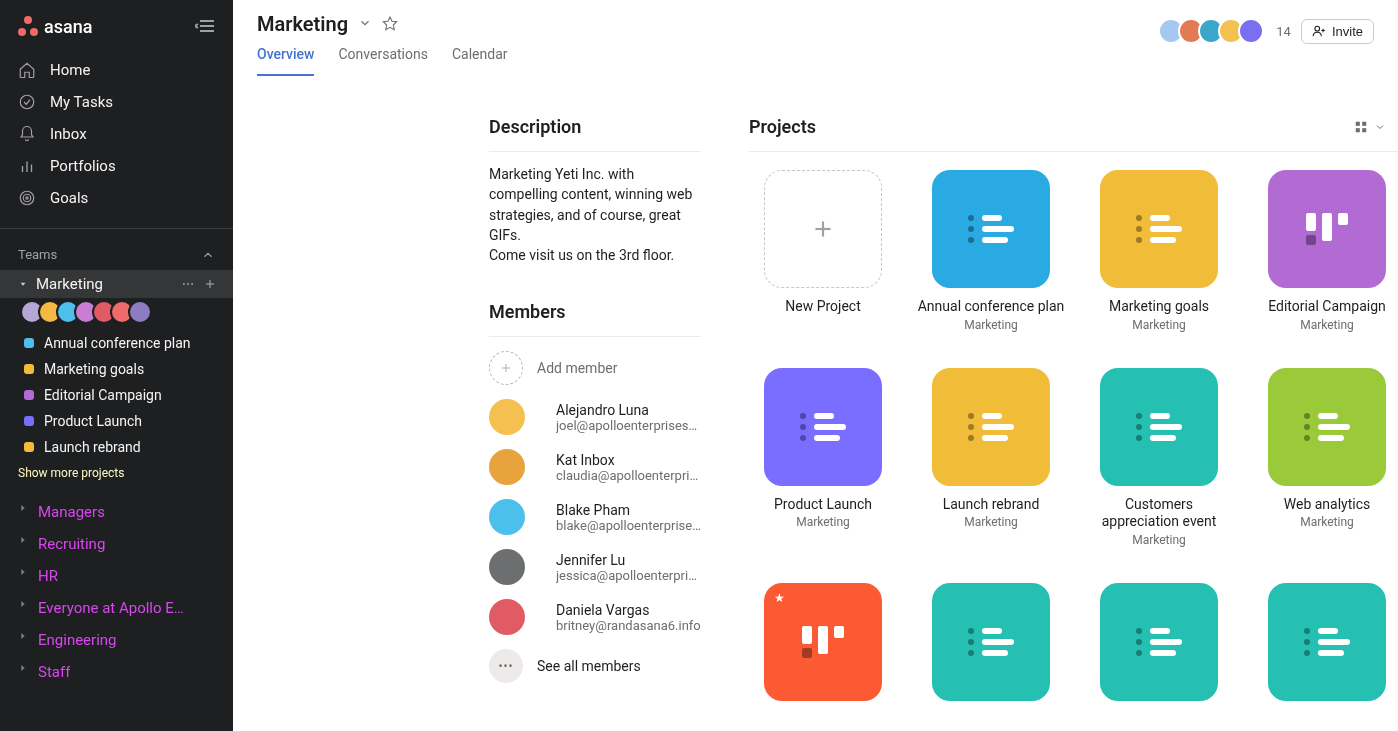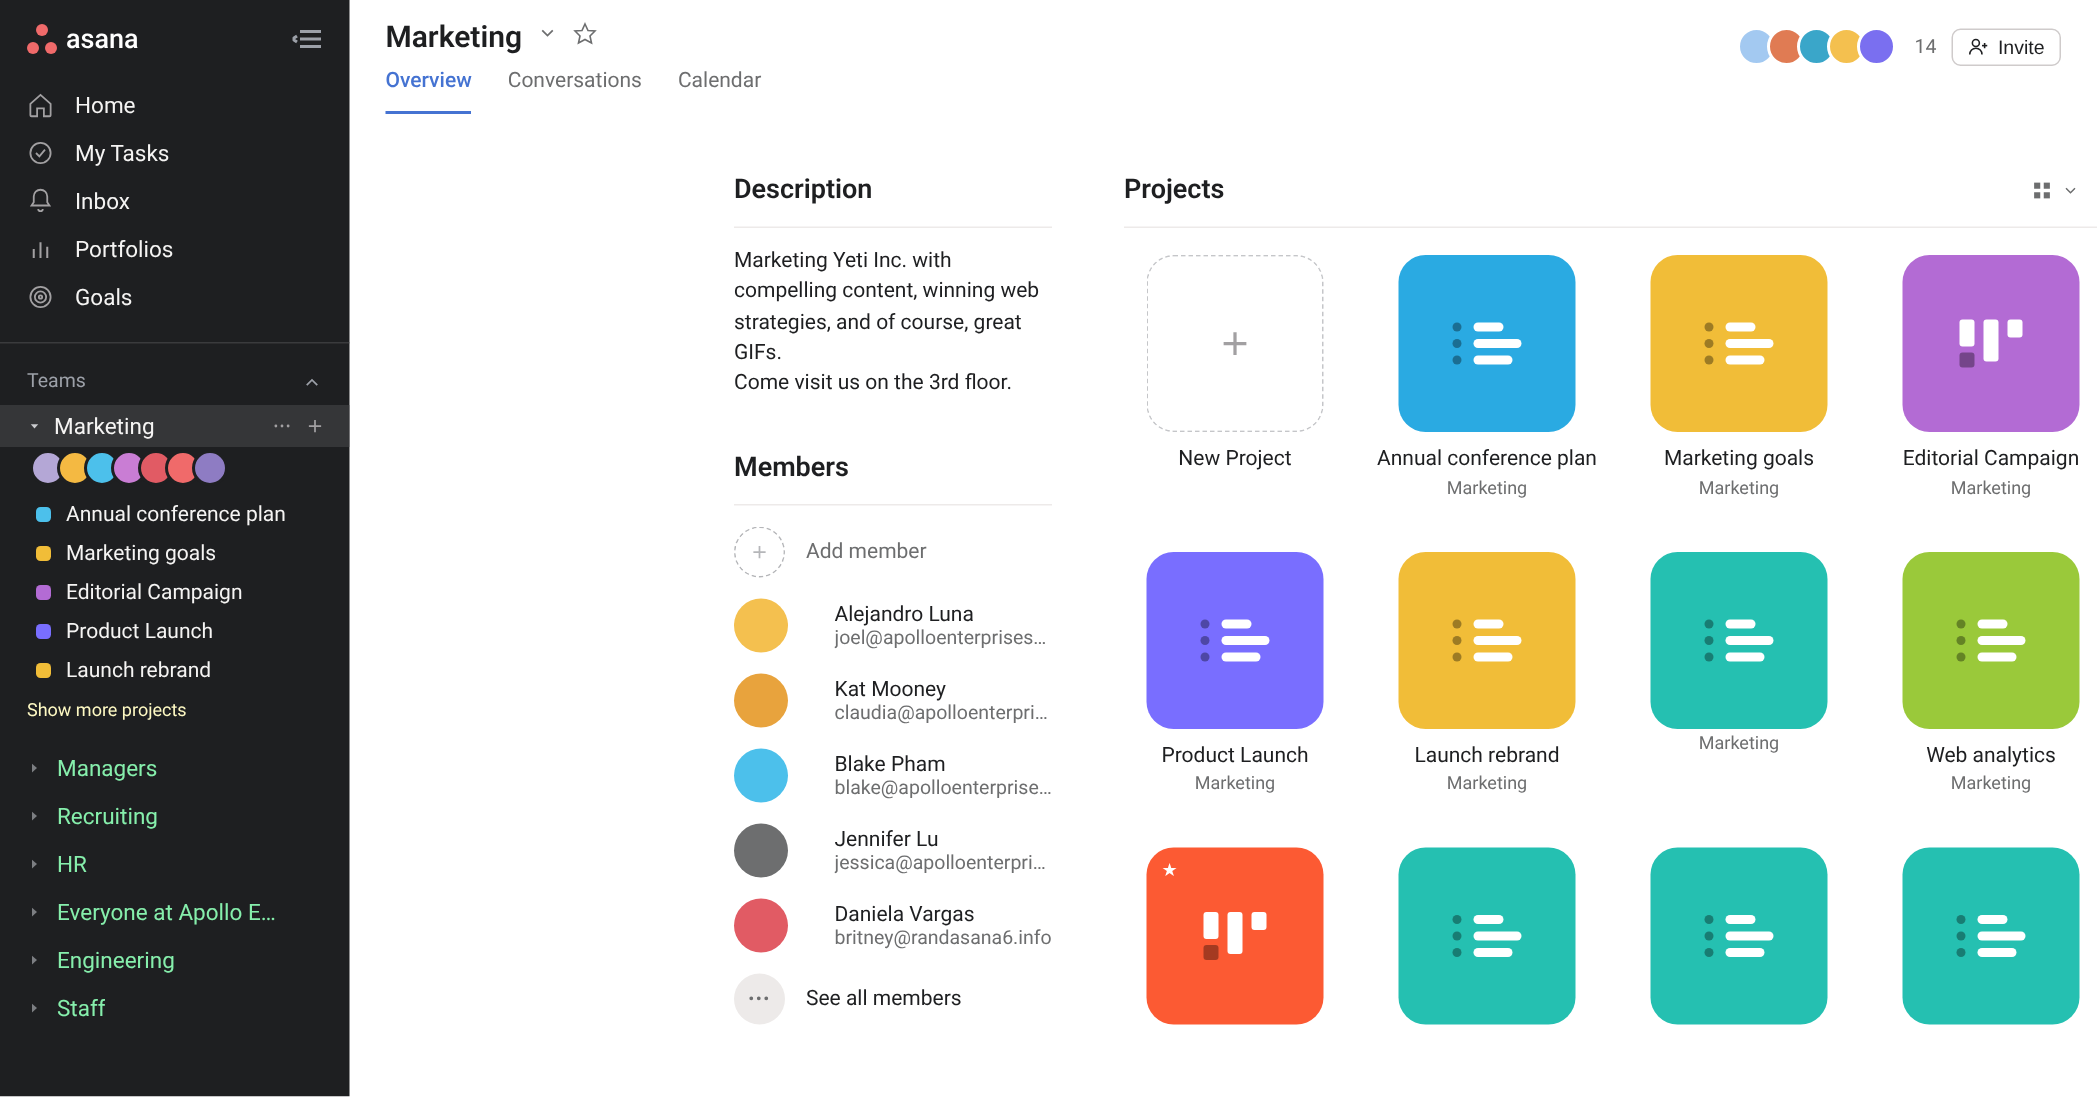--- a/index.html
+++ b/index.html
@@ -109,23 +109,23 @@
       flex-shrink:0;
     }
     .show-more {
       padding: 6px 18px 16px;
       font-size:12px;
       color:#fef9c3;
       cursor:pointer;
     }
 
     .other-team {
-      display:flex;align-items:center;gap:10px;
+      display:flex;gap:10px;
       padding: 7px 18px;
-      color:#86efac;
+      color:#d946ef;
       font-size:15px;
       cursor:pointer;
     }
     .other-team .caret { width:10px; color:#7c7e82;}
     .other-team .label { white-space:nowrap; overflow:hidden; text-overflow:ellipsis; }
 
     
     .main {
       flex:1;
       display:flex;
@@ -526,21 +526,21 @@
                 <div class="member-row">
                   <div class="member-avatar" style="background:#f4c04f"></div>
     <div class="member-info">
       <div class="member-name">Alejandro Luna</div>
       <div class="member-email">joel@apolloenterprises…</div>
     </div>
                 </div>
                 <div class="member-row">
                   <div class="member-avatar" style="background:#e8a33d"></div>
     <div class="member-info">
-      <div class="member-name">Kat Mooney</div>
+      <div class="member-name">Kat Inbox</div>
       <div class="member-email">claudia@apolloenterpris…</div>
     </div>
                 </div>
                 <div class="member-row">
                   <div class="member-avatar" style="background:#4cc0eb"></div>
     <div class="member-info">
       <div class="member-name">Blake Pham</div>
       <div class="member-email">blake@apolloenterprise…</div>
     </div>
                 </div>
@@ -699,20 +699,21 @@
     <div class="row r2">
                       <span class="dot"></span>
                       <span class="bar"></span>
                     </div>
     <div class="row r3">
                       <span class="dot"></span>
                       <span class="bar"></span>
                     </div>
   </div>
                 </div>
+                <div class="card-label">Customers appreciation event</div>
     <div class="card-sub">Marketing</div>
               </div>
               <div class="card">
                 <div class="tile" style="background:#9ac93a">
                   <div class="list-glyph">
     <div class="row r1">
                       <span class="dot"></span>
                       <span class="bar"></span>
                     </div>
     <div class="row r2">

